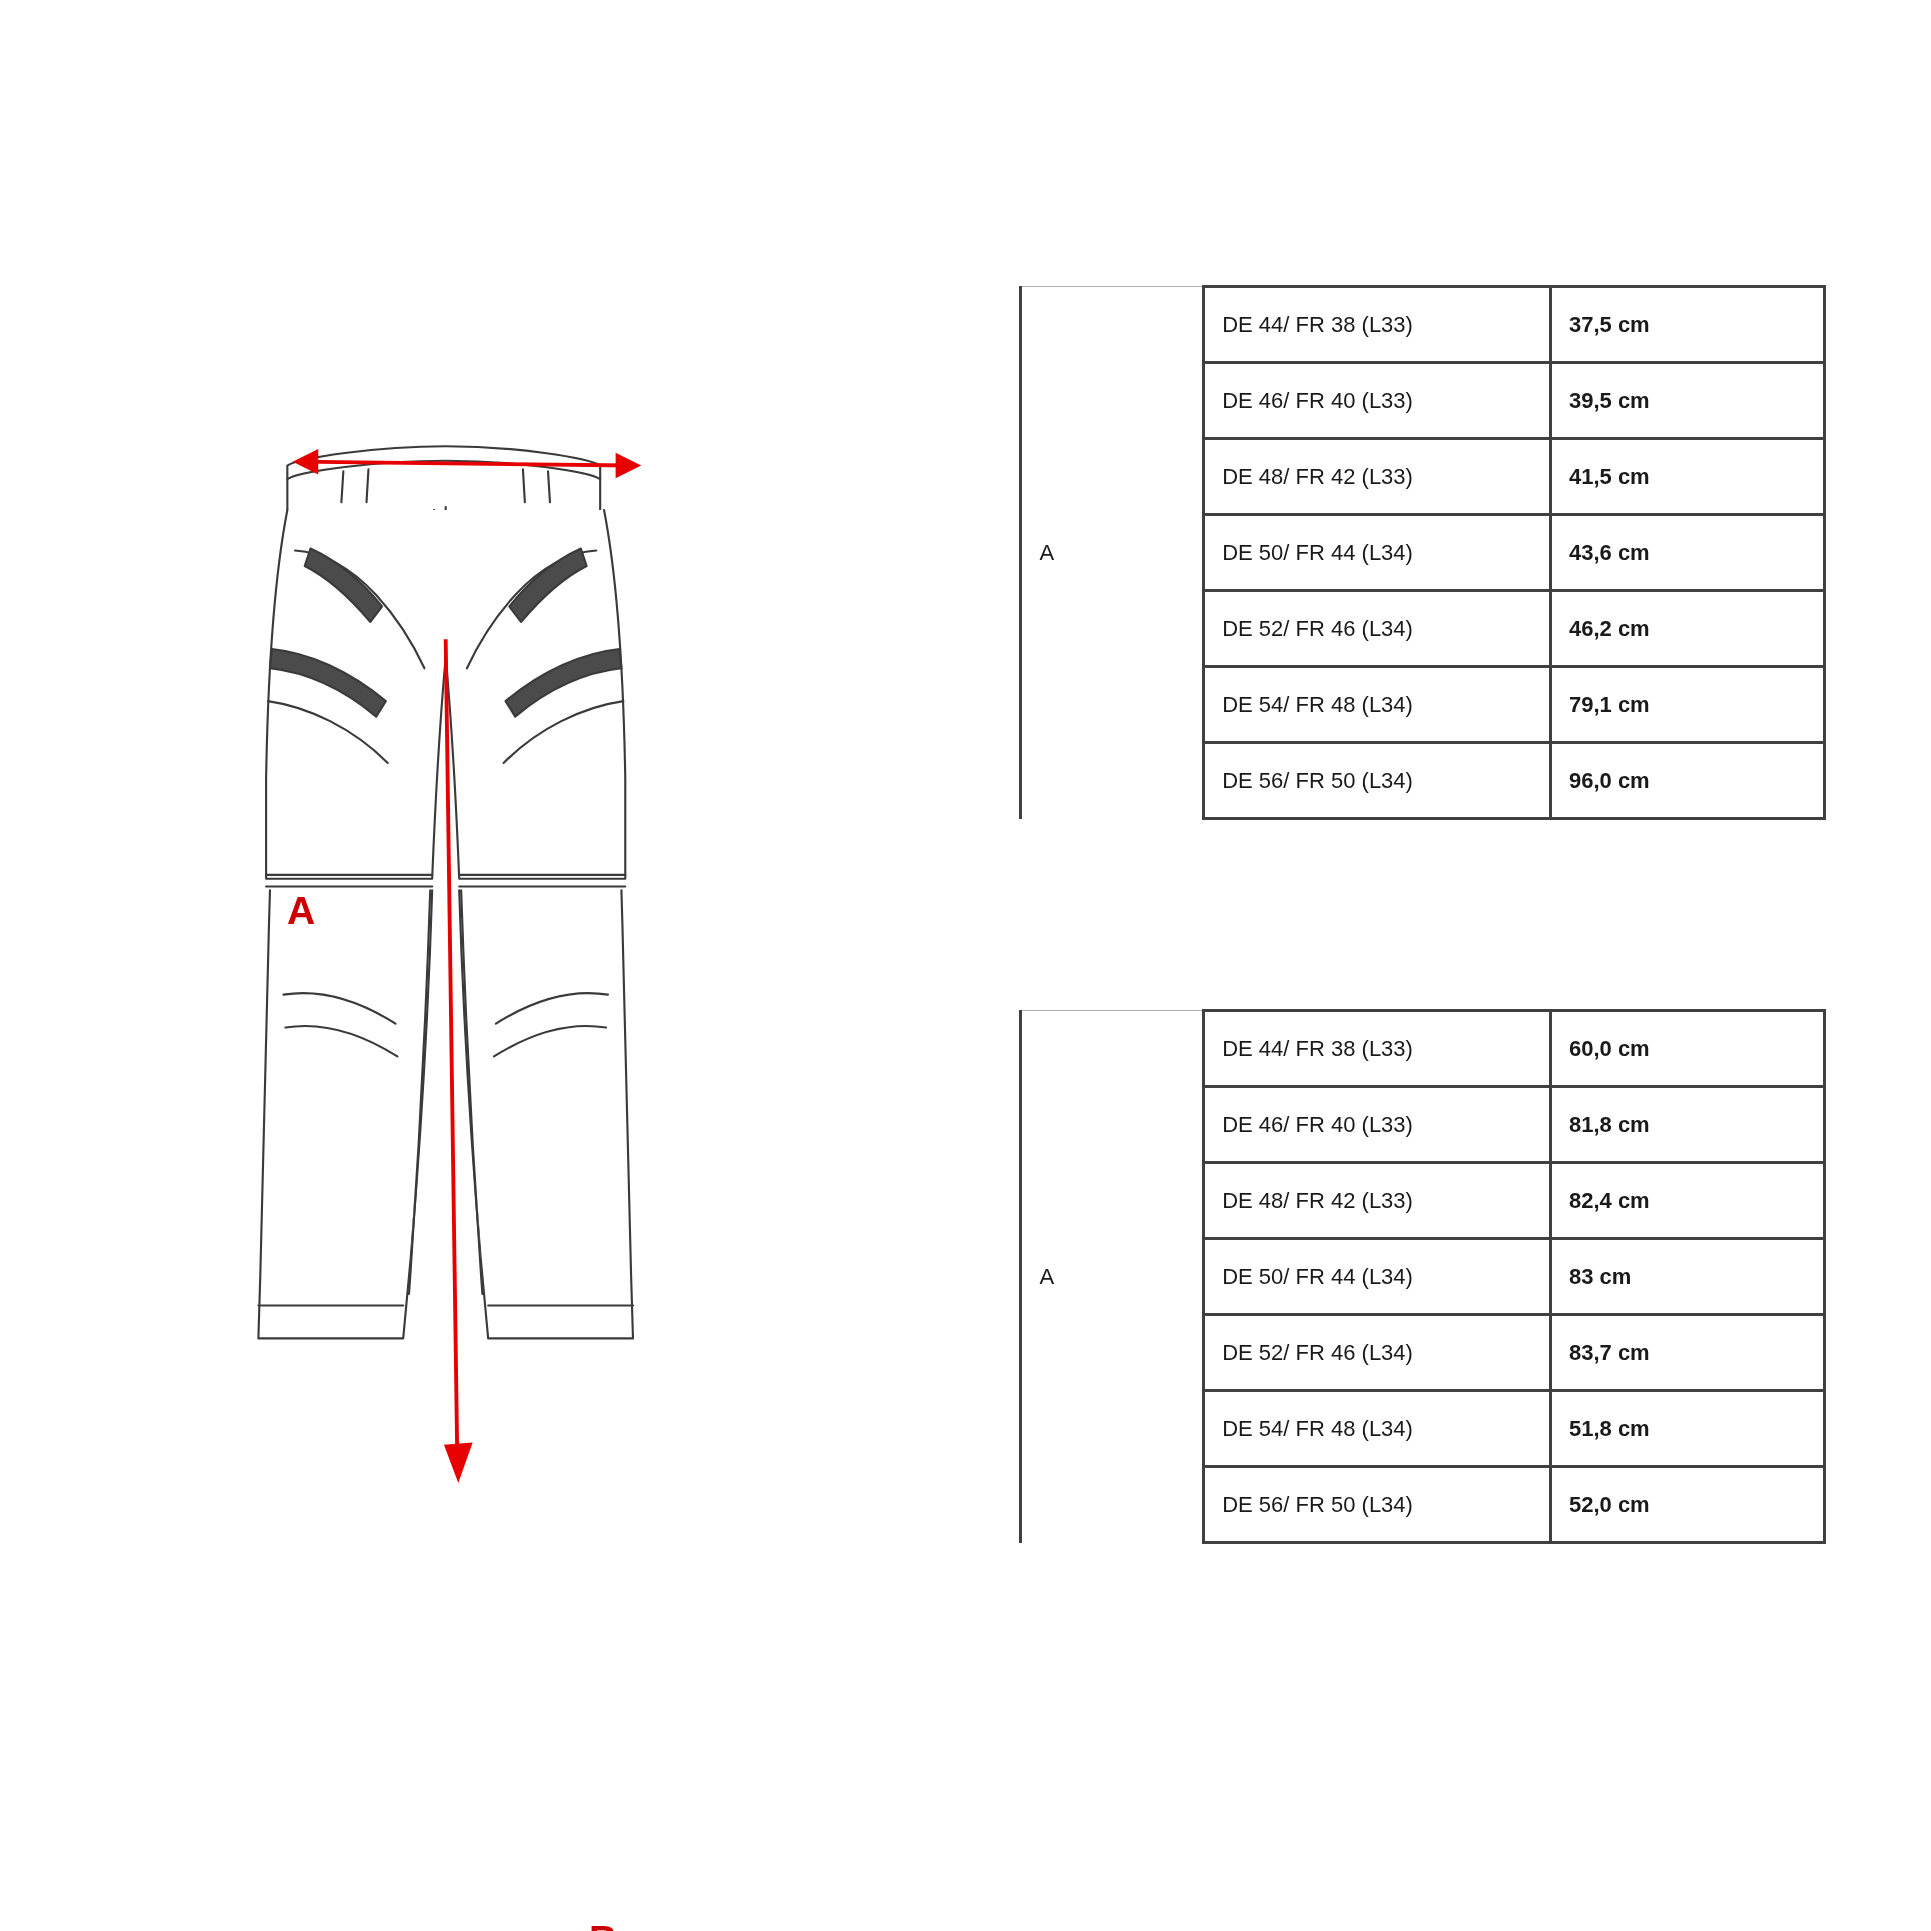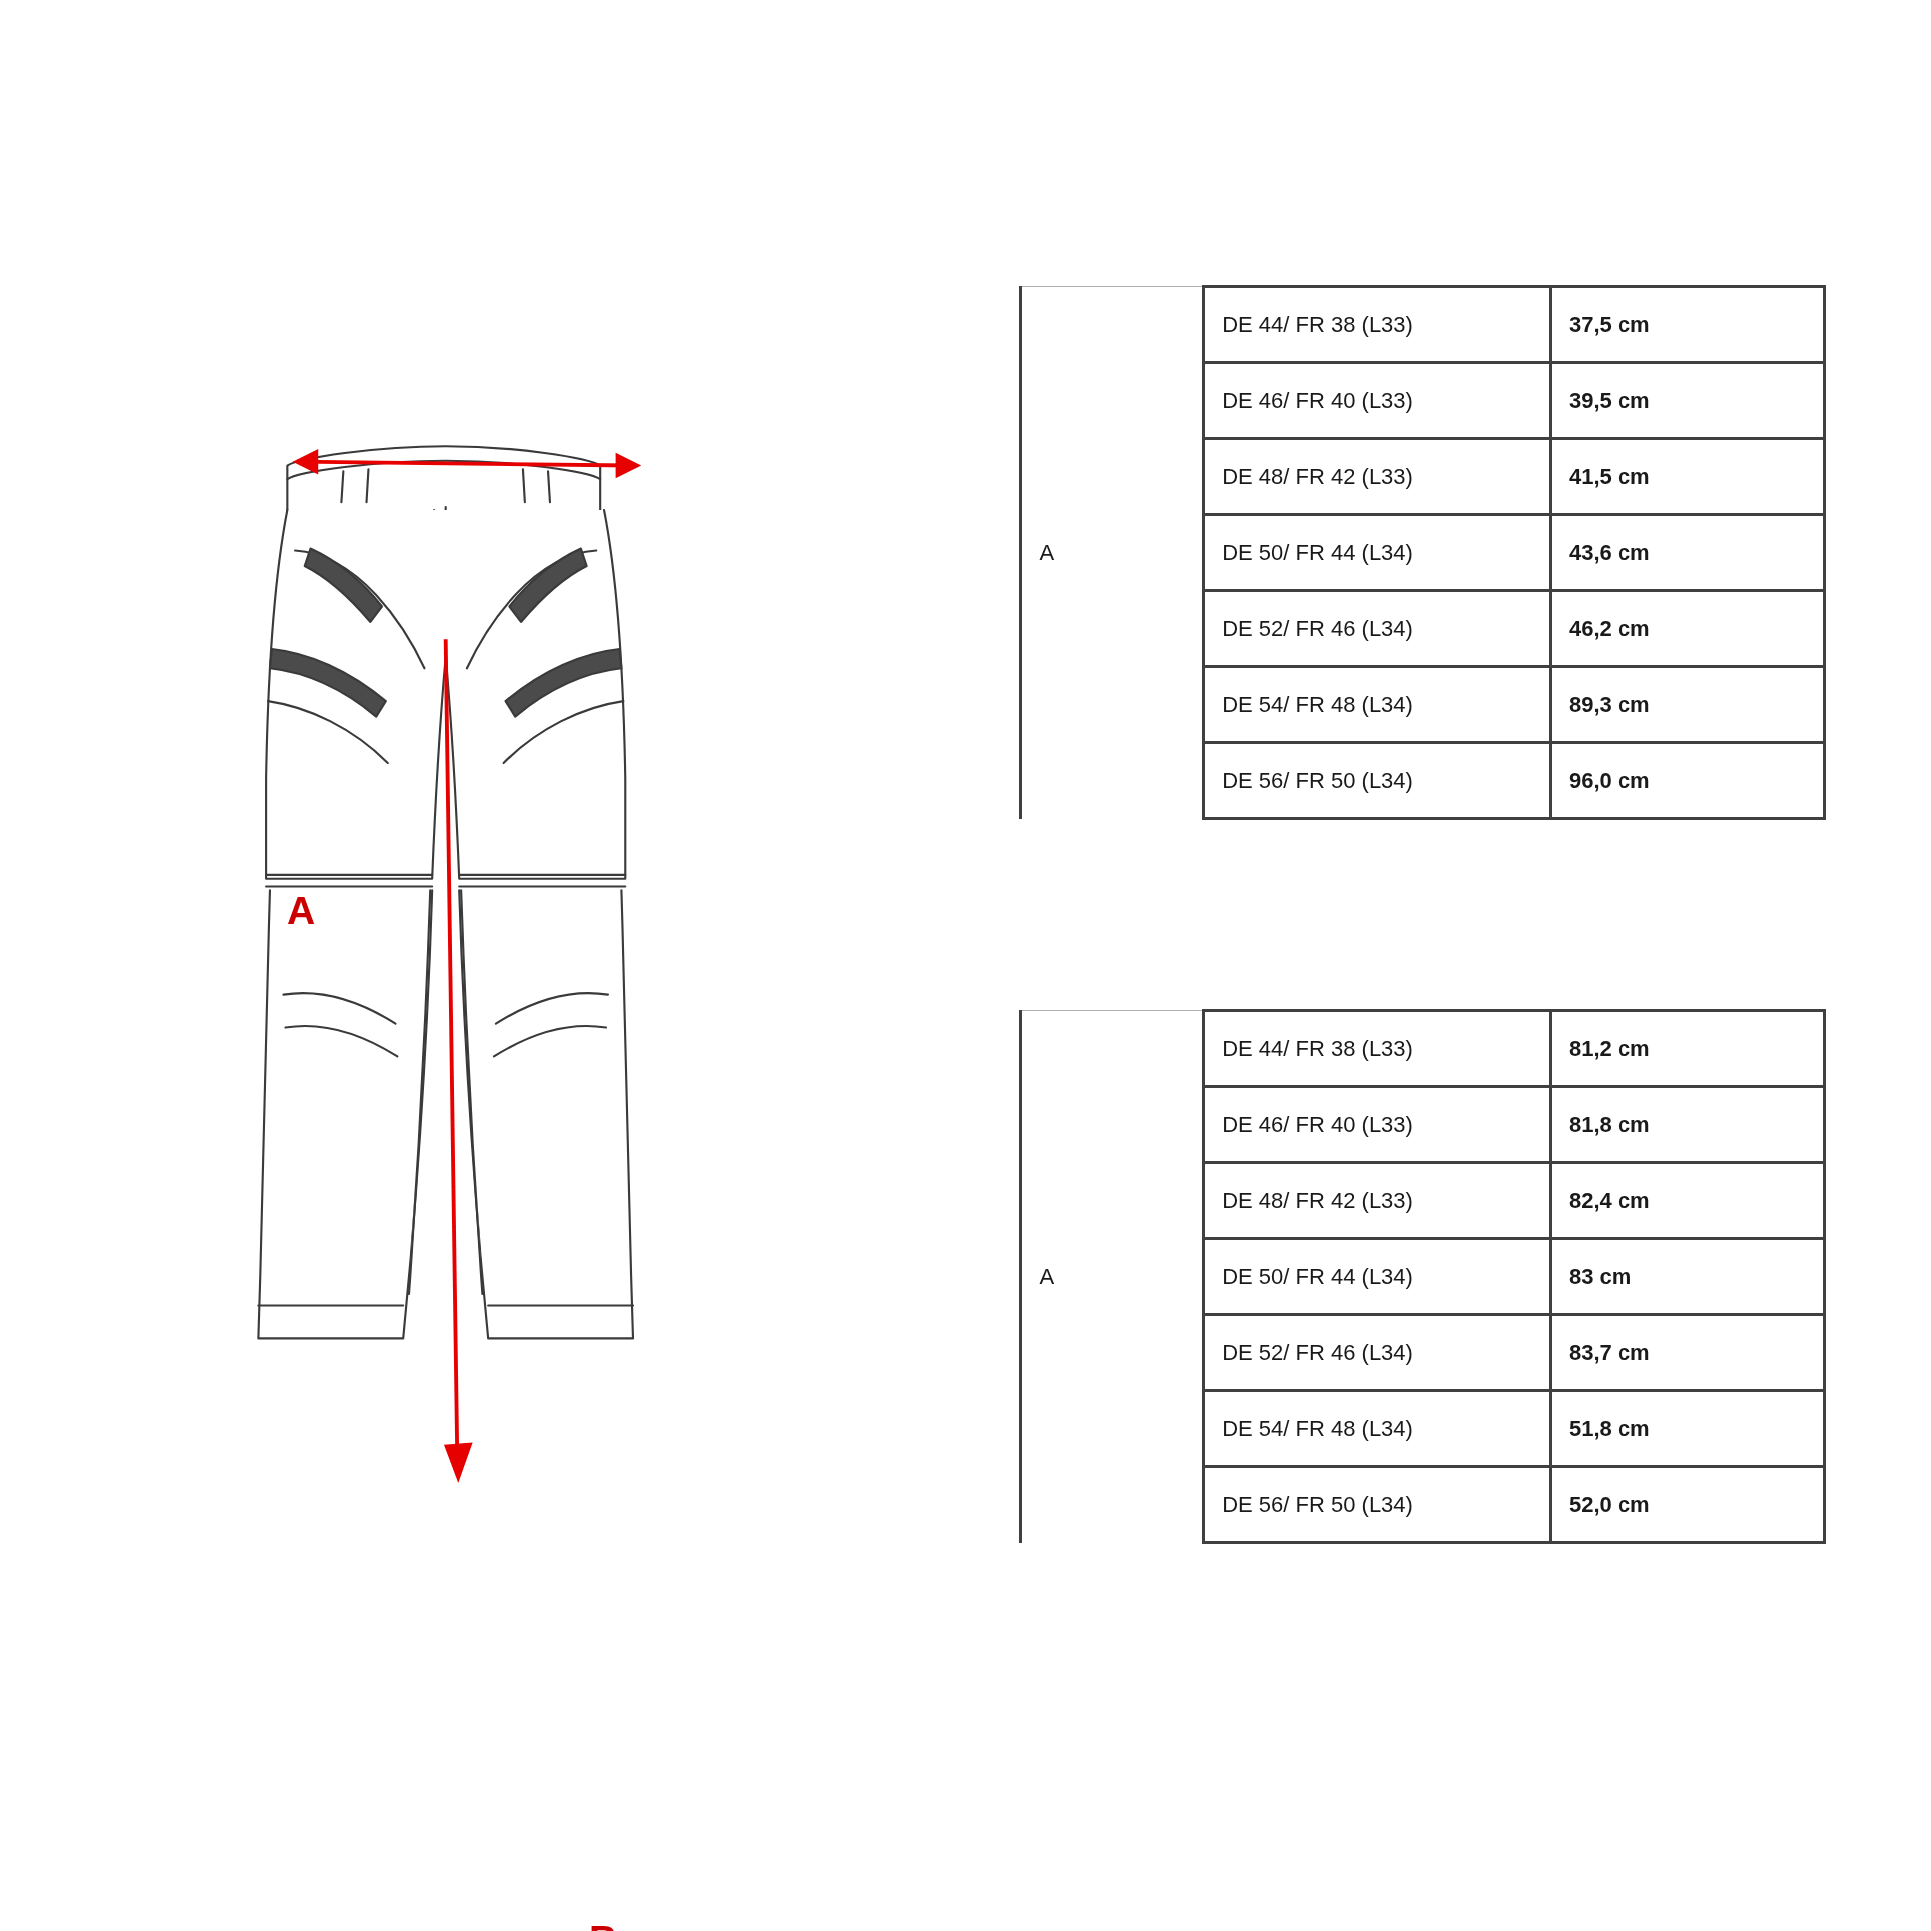--- a/index.html
+++ b/index.html
@@ -182,35 +182,35 @@
     <tr>
       <td class="col-size">DE 50/ FR 44 (L34)</td>
       <td class="col-value">43,6 cm</td>
     </tr>
     <tr>
       <td class="col-size">DE 52/ FR 46 (L34)</td>
       <td class="col-value">46,2 cm</td>
     </tr>
     <tr>
       <td class="col-size">DE 54/ FR 48 (L34)</td>
-      <td class="col-value">89,3 cm</td>
+      <td class="col-value">79,1 cm</td>
     </tr>
     <tr>
       <td class="col-size">DE 56/ FR 50 (L34)</td>
       <td class="col-value">96,0 cm</td>
     </tr>
   </tbody>
 </table>
 
 <table class="size-table" id="table-inseam">
   <tbody>
     <tr>
       <td class="col-letter" rowspan="7">A</td>
       <td class="col-size">DE 44/ FR 38 (L33)</td>
-      <td class="col-value">81,2 cm</td>
+      <td class="col-value">60,0 cm</td>
     </tr>
     <tr>
       <td class="col-size">DE 46/ FR 40 (L33)</td>
       <td class="col-value">81,8 cm</td>
     </tr>
     <tr>
       <td class="col-size">DE 48/ FR 42 (L33)</td>
       <td class="col-value">82,4 cm</td>
     </tr>
     <tr>

